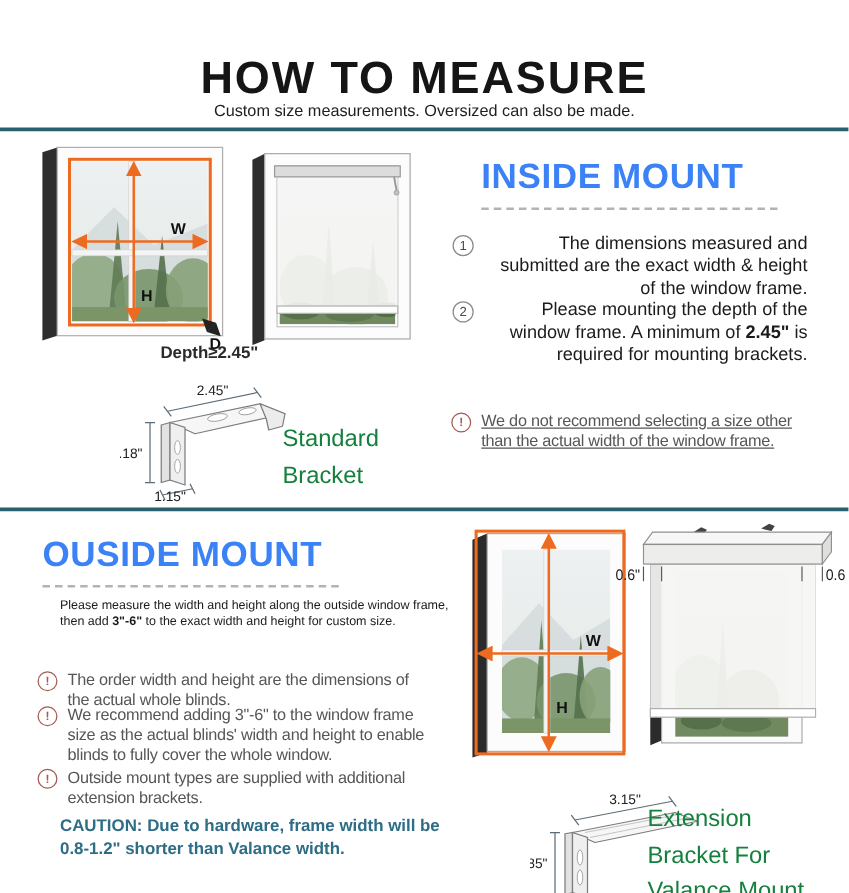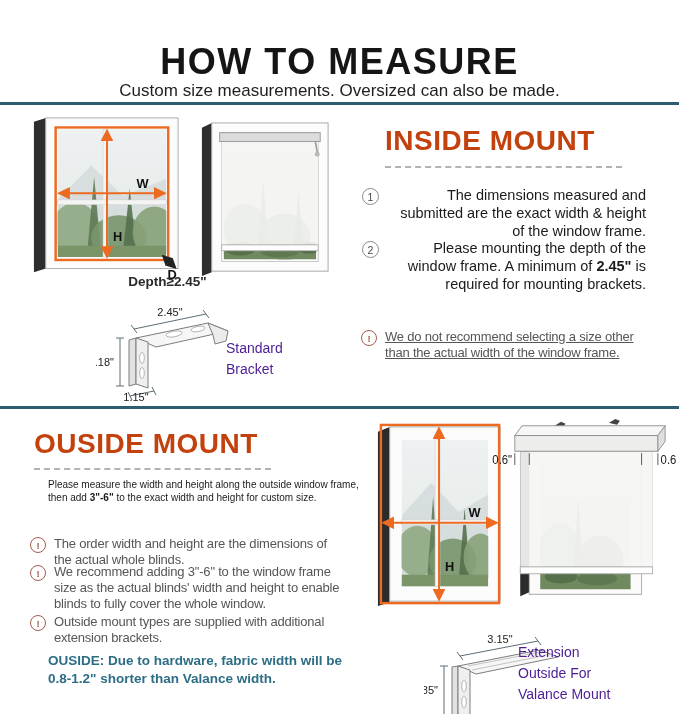--- a/index.html
+++ b/index.html
@@ -1,24 +1,24 @@
 <!DOCTYPE html>
 <html><head>
 <meta charset="utf-8">
 <style>
   html,body{margin:0;padding:0;background:#fff;}
   #page{position:relative;width:679px;height:714px;background:#fff;overflow:hidden;
         font-family:"Liberation Sans", sans-serif;color:#1b1b1b;margin-top:40px;}
   .abs{position:absolute;}
   .title{top:1px;left:0;right:0;text-align:center;font-size:36px;font-weight:700;
          letter-spacing:1.5px;color:#151515;}
-  .subtitle{top:41px;left:0;right:0;text-align:center;font-size:17px;color:#1e1e1e;}
+  .subtitle{top:41px;left:0;right:0;text-align:center;font-size:13px;color:#1e1e1e;}
   .divider{left:0;right:0;height:3px;background:#2B5E6E;}
   .d1{top:62px;} .d2{top:366px;}
-  .sec-heading{font-size:28px;font-weight:700;letter-spacing:.5px;color:#c2410c;}
+  .sec-heading{font-size:28px;font-weight:700;letter-spacing:.5px;color:#3b82f6;}
   .im-heading{left:385px;top:85px;}
   .om-heading{left:34px;top:388px;}
   .dash{border-top:2px dashed #b3b3b3;height:0;}
   .im-dash{left:385px;top:126px;width:237px;}
   .om-dash{left:34px;top:428px;width:237px;}
   .step{left:362px;width:300px;display:flex;gap:9px;align-items:flex-start;}
   .s1{top:147px;} .s2{top:200px;}
   .step-text{font-size:14.5px;line-height:1.24;color:#1b1b1b;width:258px;text-align:right;}
   .num-circle{flex:0 0 auto;width:15px;height:15px;margin-top:1px;border:1px solid #8a8a8a;
      border-radius:50%;color:#4a4a4a;font-size:10.5px;display:flex;align-items:center;
@@ -32,21 +32,21 @@
   .im-note .note-text{width:278px;text-decoration:underline;}
   .om-intro{left:48px;top:439px;width:325px;font-size:10px;line-height:1.27;color:#1b1b1b;}
   .om-note{left:30px;width:322px;}
   .n1{top:496px;} .n2{top:524px;} .n3{top:574px;}
   .om-note .note-text{width:292px;}
   .caution{left:48px;top:612px;width:312px;font-size:13.5px;font-weight:600;
      color:#2E6D86;line-height:1.32;}
   .b{font-weight:700;}
   .depth-caption{left:90px;top:234px;width:155px;text-align:center;font-size:13.5px;
      font-weight:600;color:#2a2a2a;}
-  .bracket-label{font-size:14px;line-height:1.5;color:#4c1d95;}
+  .bracket-label{font-size:19px;line-height:1.5;color:#15803d;}
   .bl1{left:226px;top:298px;}
   .bl2{left:518px;top:602px;}
   .personalize{left:212px;top:676px;width:192px;height:36px;border-radius:9px;
      background:linear-gradient(#f7b256,#ee9c2f);border:1px solid #da8c22;
      box-shadow:0 2px 0 rgba(176,109,22,.5);display:flex;align-items:flex-end;
      justify-content:center;color:#fff;font-size:21px;font-weight:700;cursor:pointer;}
   .personalize span{margin-right:1px;}
   svg text{font-family:"Liberation Sans", sans-serif;}
   .wh-label{font-size:13px;font-weight:700;fill:#111;}
   .dim-label{font-size:11px;fill:#222;}
@@ -188,21 +188,21 @@
     <div class="note-text">The order width and height are the dimensions of the actual whole blinds.</div>
   </div>
   <div class="abs note-row om-note n2">
     <div class="warn-circle">!</div>
     <div class="note-text">We recommend adding 3"-6" to the window frame size as the actual blinds' width and height to enable blinds to fully cover the whole window.</div>
   </div>
   <div class="abs note-row om-note n3">
     <div class="warn-circle">!</div>
     <div class="note-text">Outside mount types are supplied with additional extension brackets.</div>
   </div>
-  <div class="abs caution"><span>OUSIDE: Due to hardware, fabric width will be </span><span class="b">0.8-1.2"</span><span> shorter than Valance width.</span></div>
+  <div class="abs caution"><span>CAUTION: Due to hardware, frame width will be </span><span class="b">0.8-1.2"</span><span> shorter than Valance width.</span></div>
 
   <svg class="abs" style="left:374px;top:382px;" width="132" height="186" viewBox="0 0 134 190" preserveAspectRatio="none">
     <defs>
       <linearGradient id="sky3" x1="0" y1="0" x2="0" y2="1">
         <stop offset="0" stop-color="#eef1f2"></stop>
           <stop offset="1" stop-color="#e3e8e4"></stop>
       </linearGradient>
       <clipPath id="clip3">
           <rect x="28" y="18" width="88" height="150"></rect>
         </clipPath>
@@ -287,21 +287,21 @@
       <line x1="28" y1="96" x2="52" y2="91"></line>
         <line x1="26" y1="92" x2="30" y2="100"></line>
         <line x1="50" y1="87" x2="54" y2="95"></line>
     </g>
     <text x="76" y="13" class="dim-label" text-anchor="middle">3.15"</text>
     <text x="14" y="64" class="dim-label" text-anchor="end">1.85"</text>
     <text x="34" y="103" class="dim-label" text-anchor="middle">1.26"</text>
   </svg>
   <div class="abs bracket-label bl2">
     <div>Extension</div>
-    <div>Outside For</div>
+    <div>Bracket For</div>
     <div>Valance Mount</div>
   </div>
 
   <div class="abs personalize">
     <span>Personalize</span>
     <svg width="27" height="27" viewBox="0 0 24 24" style="margin-top:-9px;">
       <g transform="rotate(-18 12 12)">
         <path d="M9 11.24V7.5C9 6.12 10.12 5 11.5 5S14 6.12 14 7.5v3.74c1.21-.81 2-2.18 2-3.74C16 5.01 13.99 3 11.5 3S7 5.01 7 7.5c0 1.56.79 2.93 2 3.74zm9.84 4.63l-4.54-2.26c-.17-.07-.35-.11-.54-.11H13v-6c0-.83-.67-1.5-1.5-1.5S10 6.67 10 7.5v10.74l-3.43-.72c-.08-.01-.15-.03-.24-.03-.31 0-.59.13-.79.33l-.79.8 4.94 4.94c.27.27.65.44 1.06.44h6.79c.75 0 1.33-.55 1.44-1.28l.75-5.27c.01-.07.02-.14.02-.2 0-.62-.38-1.16-.91-1.38z" fill="#141414"></path>
         <g stroke="#141414" stroke-width="1.5" stroke-linecap="round">
           <line x1="4.2" y1="9.2" x2="2" y2="10.4"></line>

